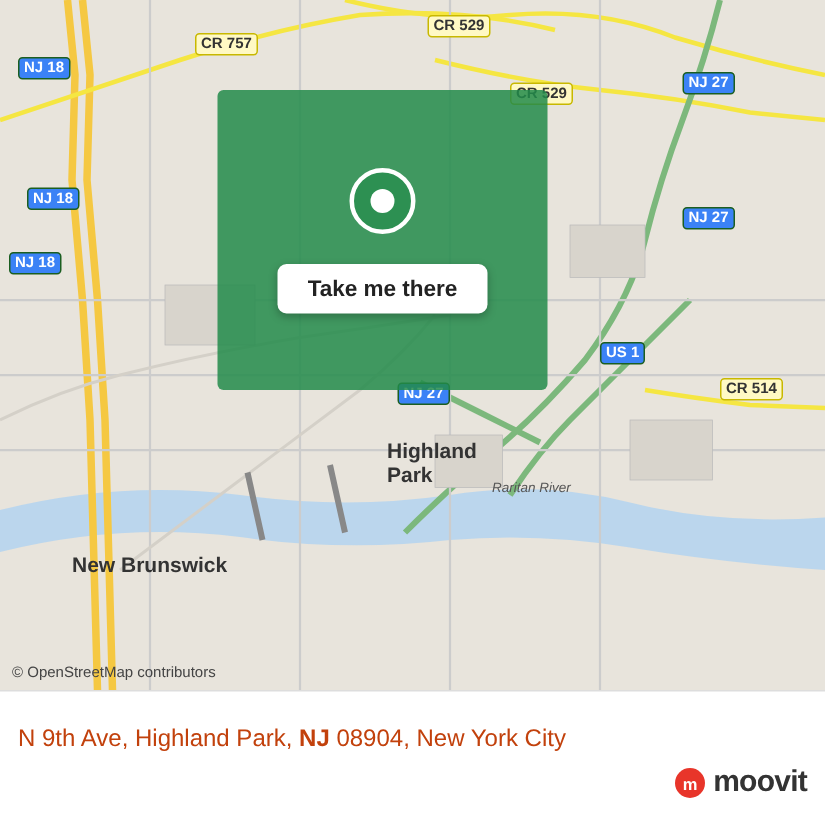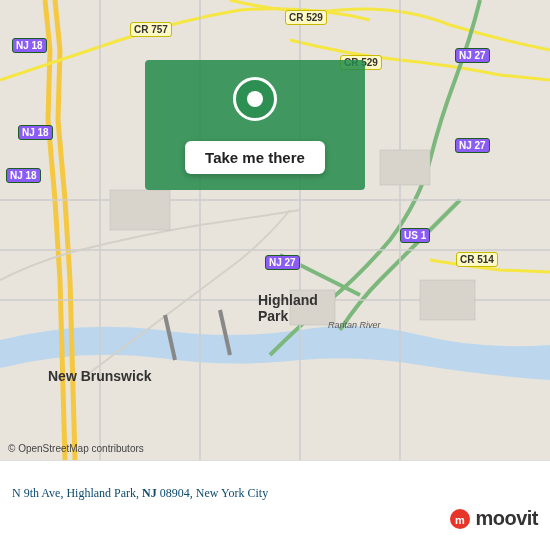--- a/index.html
+++ b/index.html
@@ -34,21 +34,21 @@
       top: 0; left: 0;
       width: 100%; height: 100%;
     }
 
     
     .map-overlay {
       position: absolute;
       top: 60px;
       left: 145px;
       width: 220px;
-      height: 130px;
+      height: 200px;
       background: rgba(34, 139, 74, 0.85);
       border-radius: 4px;
       display: flex;
       flex-direction: column;
       align-items: center;
       justify-content: center;
       gap: 12px;
     }
 
     
@@ -96,26 +96,25 @@
       height: 90px;
       background: white;
       display: flex;
       flex-direction: column;
       justify-content: center;
       padding: 6px 12px 2px 12px;
       border-top: 1px solid #ddd;
     }
 
     .address-line {
-      font-size: 12px;
-      color: #0c4a6e;
+      font-size: 16px;
+      color: #c2410c;
       font-weight: 400;
       line-height: 1.4;
       margin-bottom: 4px;
-      font-family: Liberation Serif, serif;
     }
 
     .address-line b {
       font-weight: 700;
     }
 
     .moovit-logo {
       display: flex;
       align-items: center;
       gap: 4px;
@@ -128,21 +127,21 @@
       font-weight: 600;
       background: #fff9c4;
       border: 1px solid #c8b800;
       border-radius: 3px;
       padding: 1px 3px;
       color: #333;
       white-space: nowrap;
     }
 
     .road-label.green {
-      background: #8b5cf6;
+      background: #3b82f6;
       color: white;
       border-color: #1b5e20;
     }
 
     .place-label {
       position: absolute;
       font-size: 11px;
       font-weight: 600;
       color: #333;
       text-align: center;
@@ -206,21 +205,21 @@
     <div class="road-label yellow" style="top:22px;left:130px;">CR 757</div>
     <div class="road-label yellow" style="top:10px;left:285px;">CR 529</div>
     <div class="road-label yellow" style="top:55px;left:340px;">CR 529</div>
     <div class="road-label green" style="top:38px;left:12px;">NJ 18</div>
     <div class="road-label green" style="top:125px;left:18px;">NJ 18</div>
     <div class="road-label green" style="top:168px;left:6px;">NJ 18</div>
     <div class="road-label green" style="top:48px;left:455px;">NJ 27</div>
     <div class="road-label green" style="top:255px;left:265px;">NJ 27</div>
     <div class="road-label green" style="top:138px;left:455px;">NJ 27</div>
     <div class="road-label green" style="top:228px;left:400px;">US 1</div>
-    <div class="road-label yellow" style="top:252px;left:456px;">CR 514</div>
+    <div class="road-label yellow" style="top:252px;left:480px;">CR 514</div>
 
     <div class="place-label" style="top:292px;left:258px;font-size:14px;color:#333;text-align:left;">Highland<br>Park</div>
     <div class="place-label" style="top:368px;left:48px;font-size:14px;color:#333;">New Brunswick</div>
     <div class="place-label small" style="top:320px;left:328px;font-size:9px;color:#555;font-style:italic;">Raritan River</div>
 
     <div class="map-overlay">
 
       <div class="pin-icon">
         <div class="pin-circle">
           <div class="pin-inner"></div>

